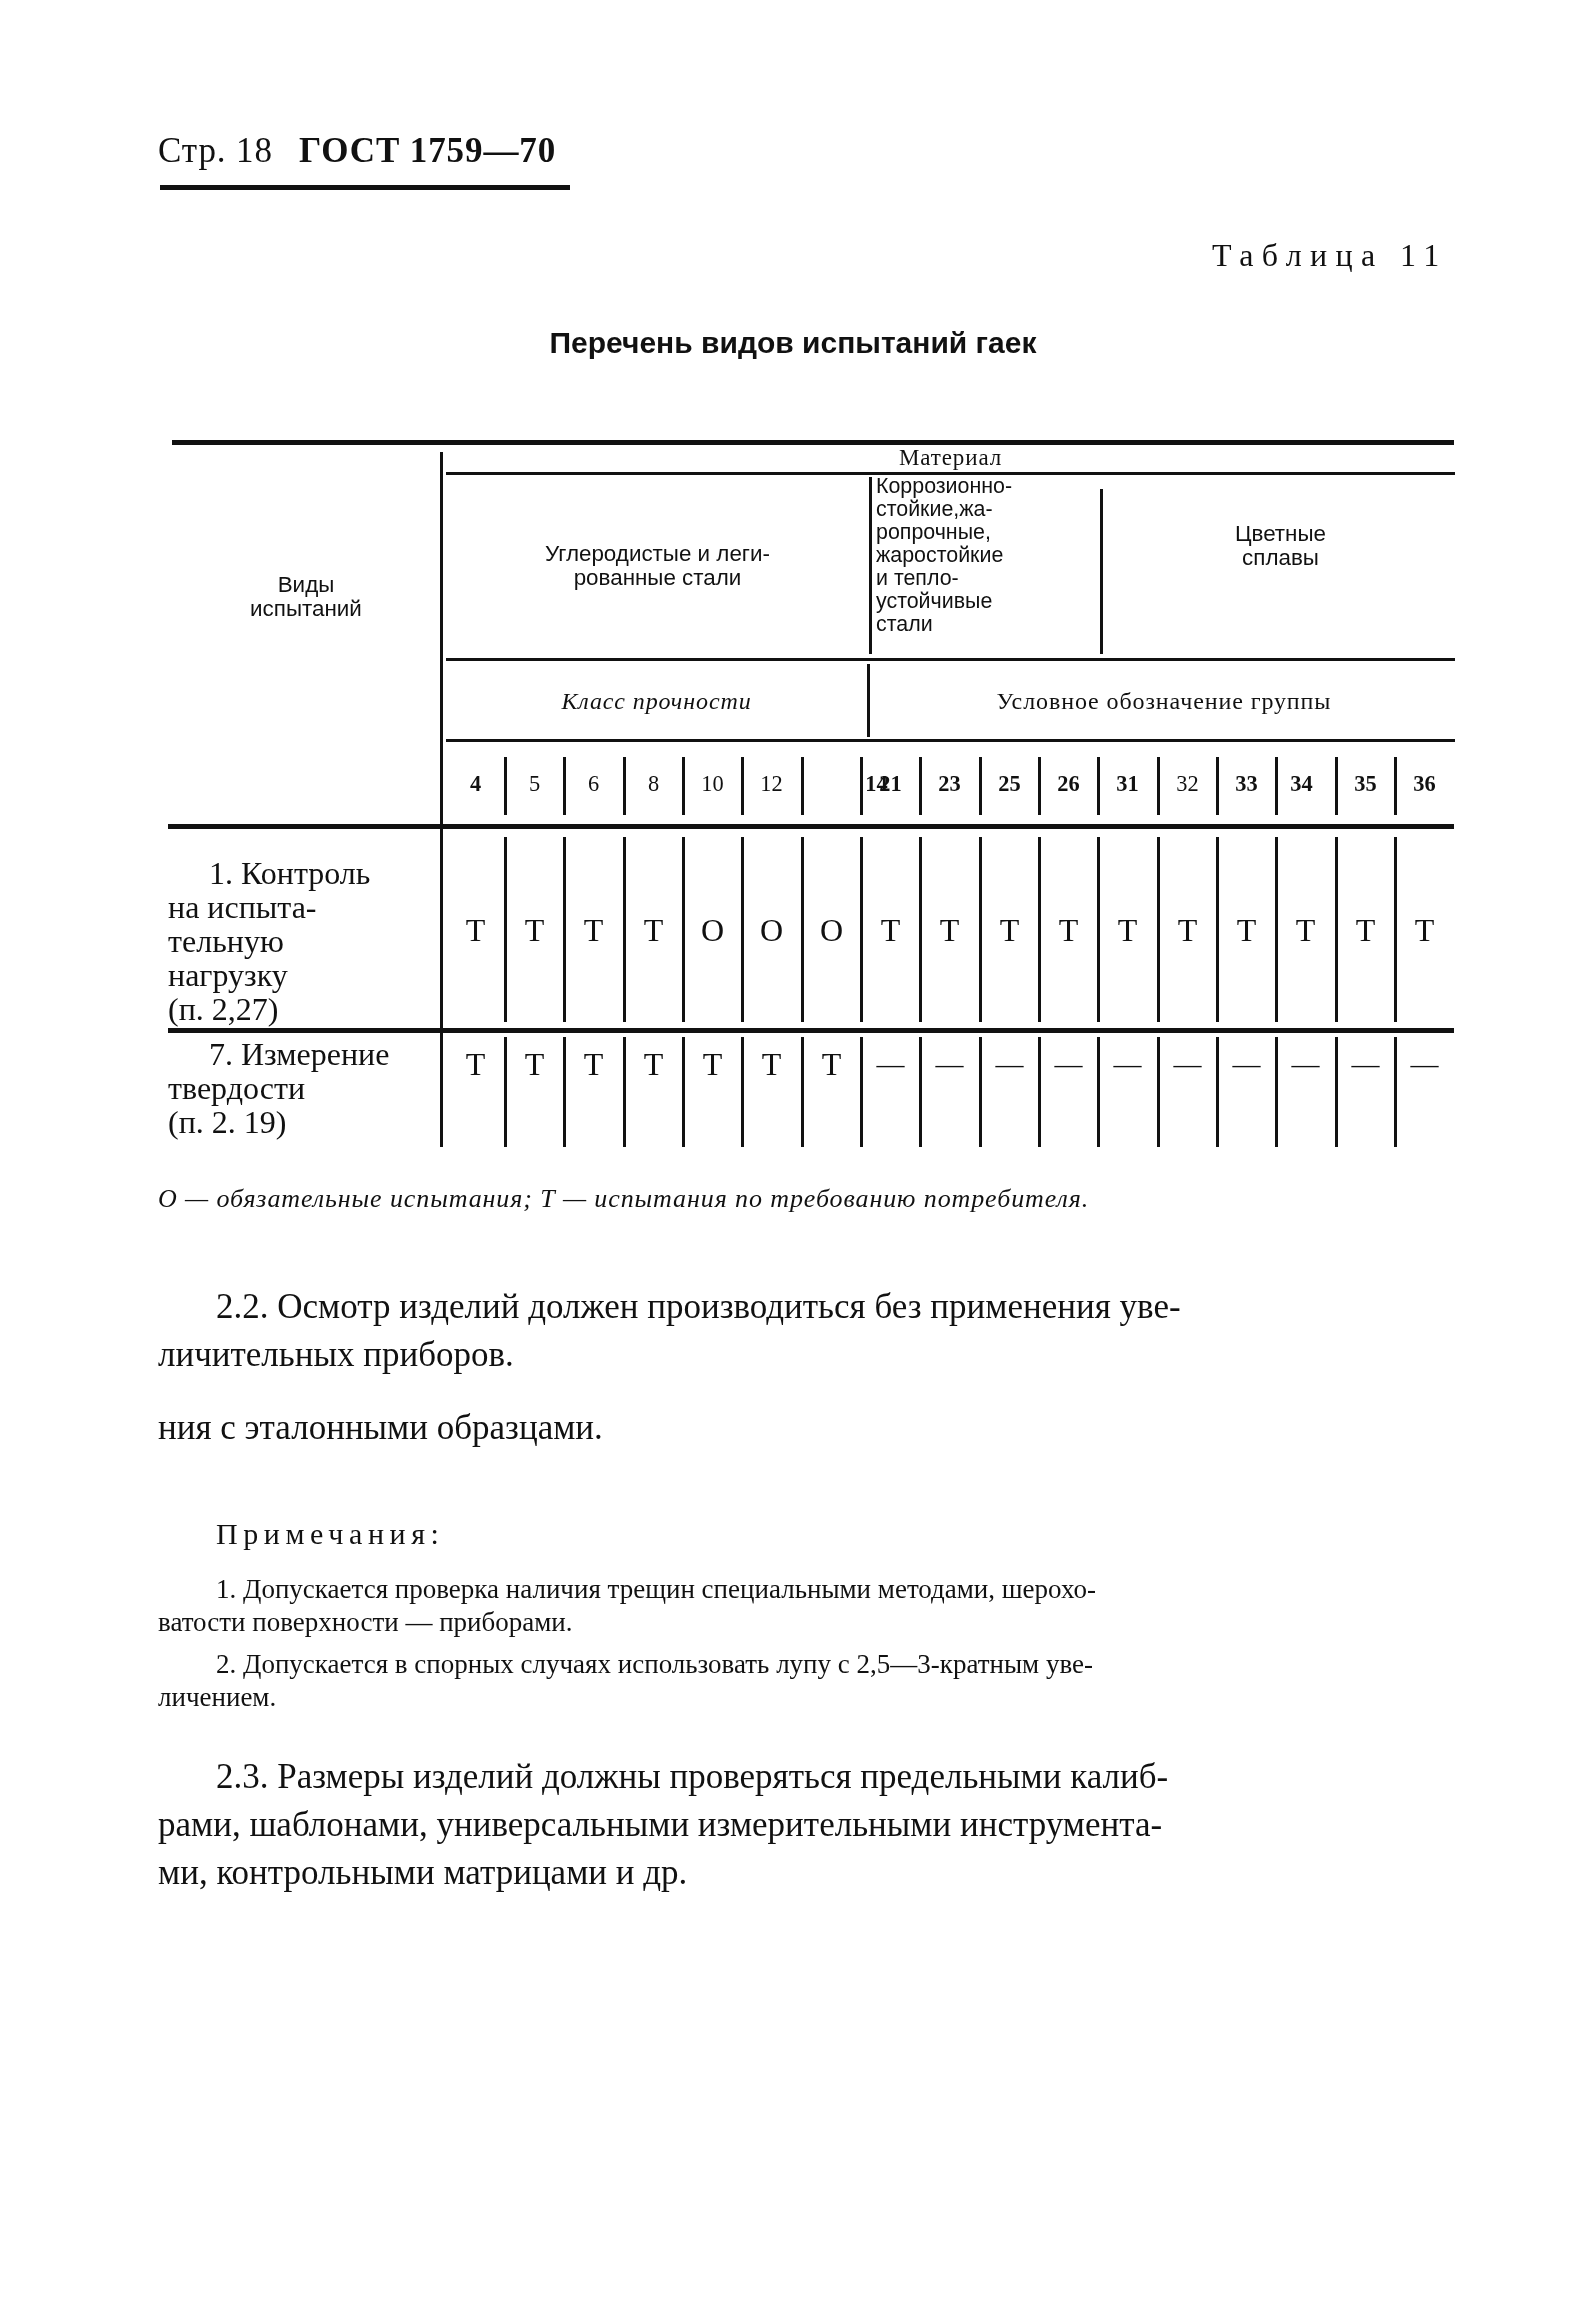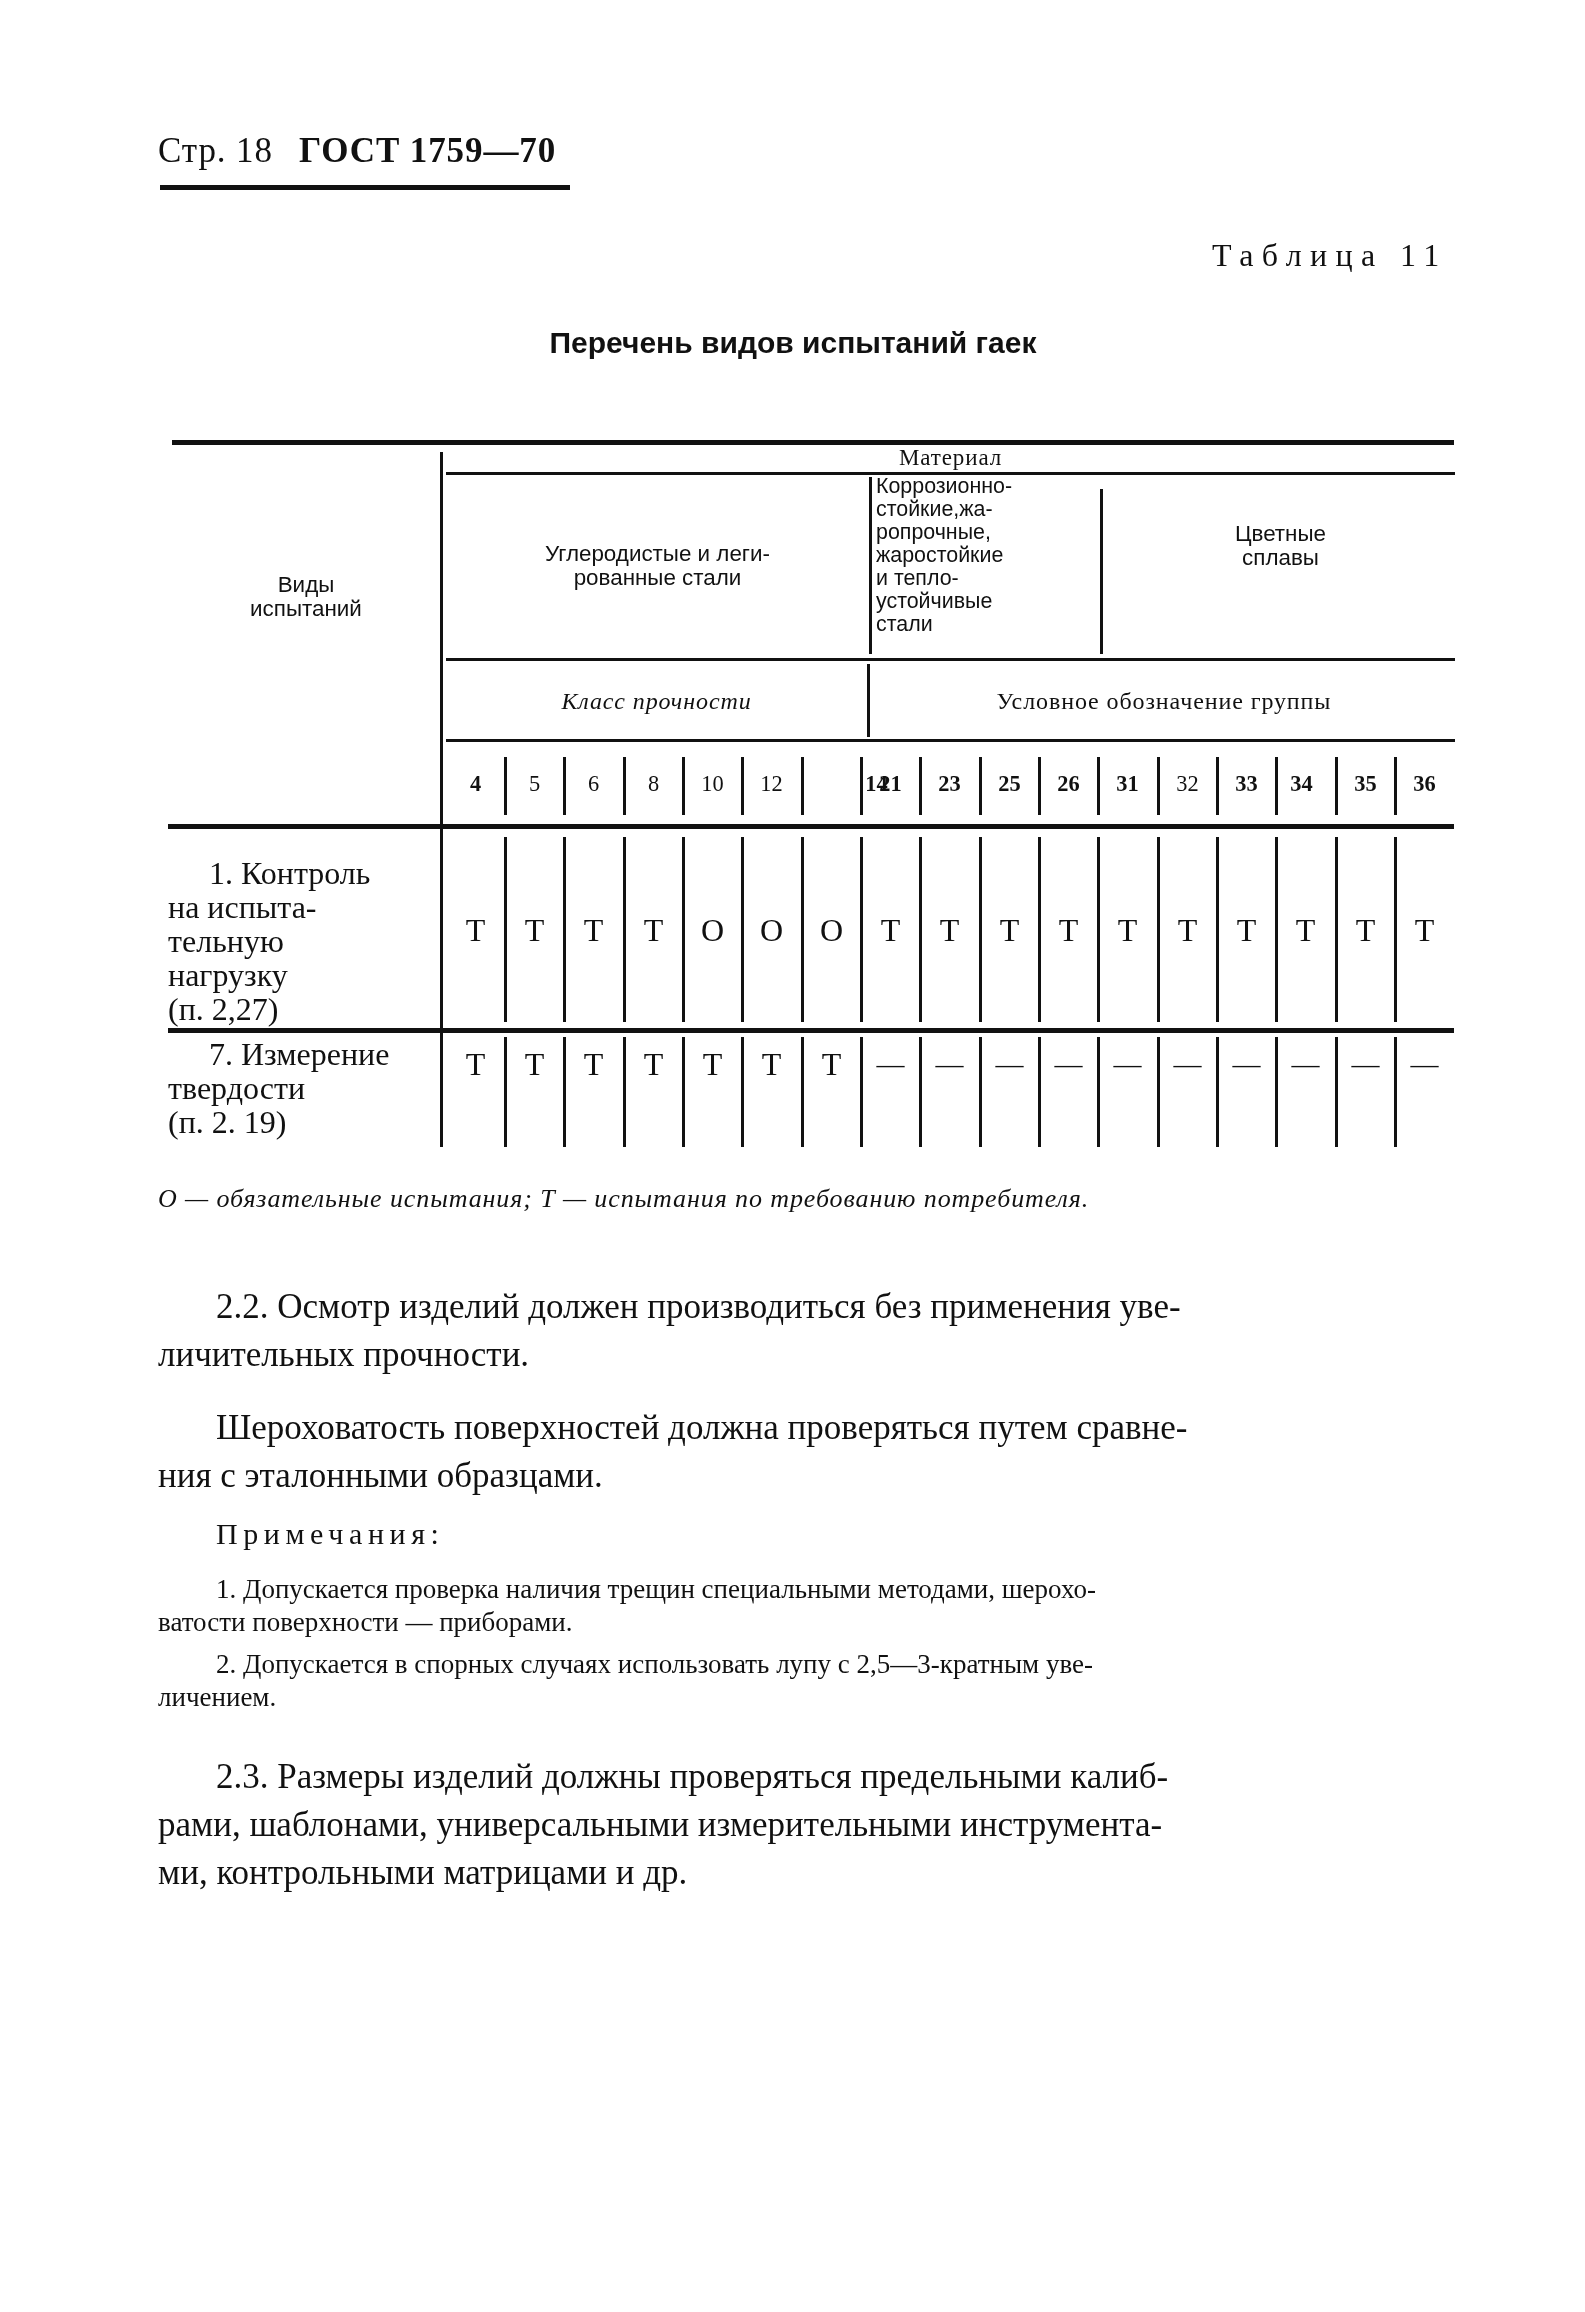--- a/index.html
+++ b/index.html
@@ -213,24 +213,23 @@
       <div style="padding-left: 41px;">7. Измерение</div>
       <div>твердости</div>
       <div>(п. 2. 19)</div>
     </div>
 </div>
 
 <div class="abs legend">О — обязательные испытания; Т — испытания по требованию потребителя.</div>
 
 <div class="para" style="top:1283px;">
   <div><span class="indent"></span><span>2.2. Осмотр изделий должен производиться без применения уве-</span></div>
-  <div>личительных прочности.</div>
+  <div>личительных приборов.</div>
 </div>
 <div class="para" style="top:1404px;">
-  <div><span class="indent"></span><span>Шероховатость поверхностей должна проверяться путем сравне-</span></div>
   <div>ния с эталонными образцами.</div>
 </div>
 
 <div class="abs notes-title">Примечания:</div>
 
 <div class="note" style="top:1573px;">
   <div><span class="indent"></span><span>1. Допускается  проверка наличия трещин специальными методами, шерохо-</span></div>
   <div>ватости поверхности — приборами.</div>
 </div>
 <div class="note" style="top:1648px;">

